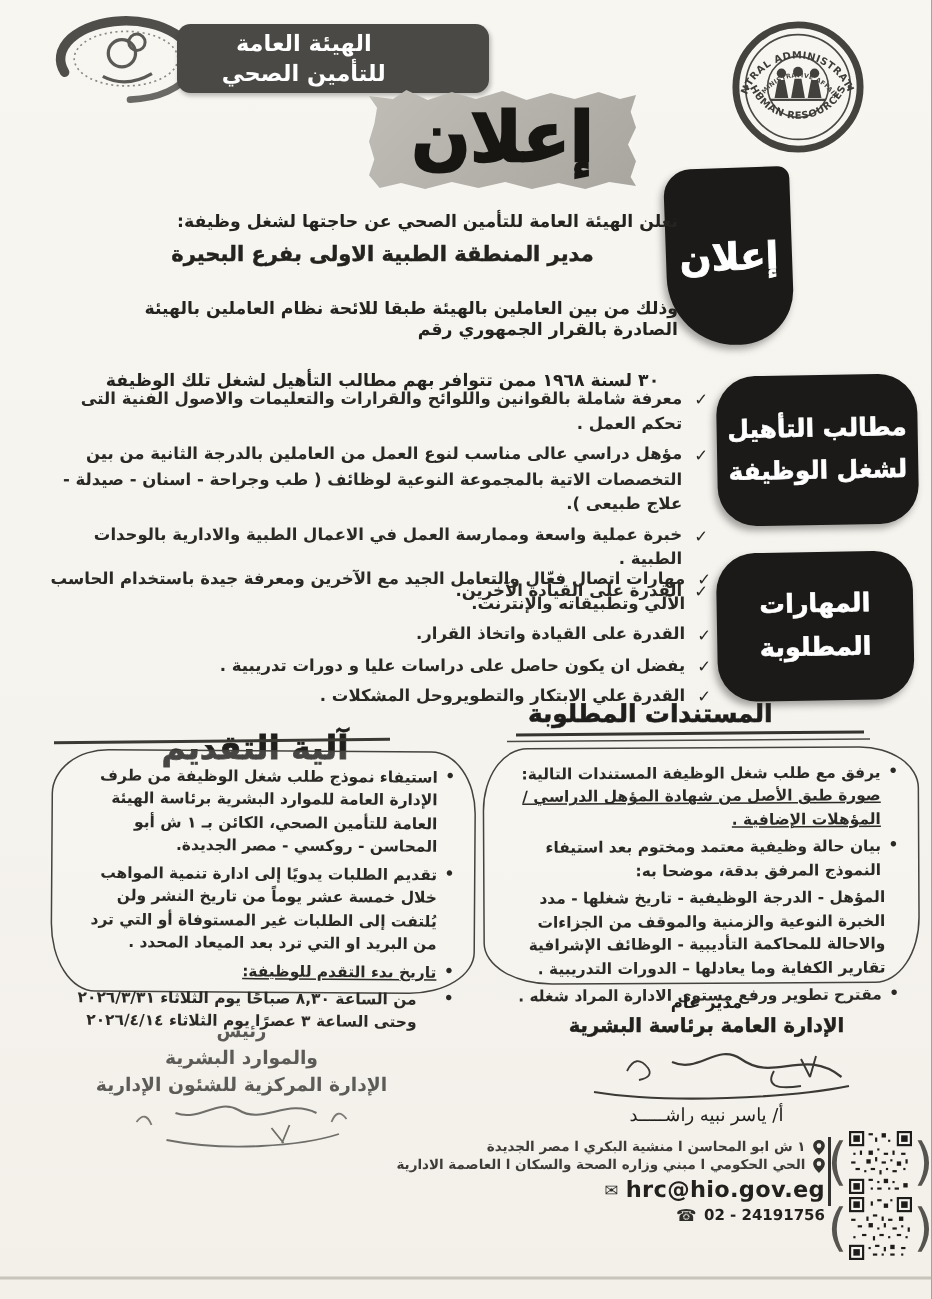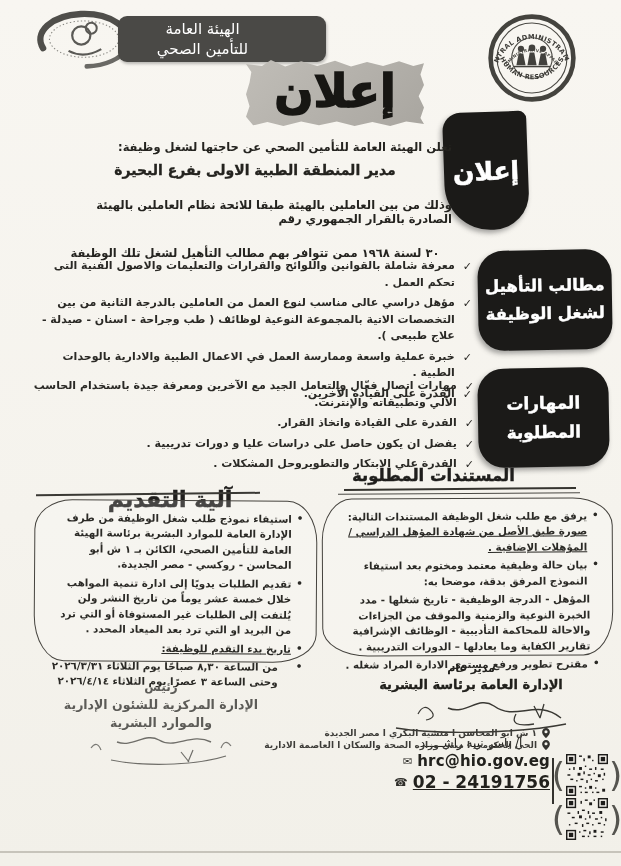--- a/index.html
+++ b/index.html
@@ -10,21 +10,21 @@
     color:#1f1e1c; direction:rtl; overflow:hidden;
   }
   .abs { position:absolute; }
 
   
   .logo-pill {
     position:absolute; left:118px; top:16px; width:208px; height:46px;
     background:#4a4946; border-radius:9px; color:#fff;
     display:flex; flex-direction:column; justify-content:center;
     text-align:center; padding-right:39px; box-sizing:border-box;
-    font-weight:normal; font-size:15px; line-height:20px;
+    font-weight:bold; font-size:15px; line-height:20px;
     box-shadow:1px 2px 3px rgba(0,0,0,.25);
   }
   .logo-emblem { position:absolute; left:34px; top:8px; }
 
   
   .stamp { position:absolute; left:486px; top:12px; width:92px; height:92px; opacity:.92; }
 
   
   .banner {
     position:absolute; left:246px; top:60px; width:178px; height:66px;
@@ -76,25 +76,25 @@
   .sig-right { left:352px; top:662px; width:238px; text-align:center; color:#21201c; }
   .sig-right .role { font-size:11px; font-weight:bold; }
   .sig-right .dept { font-size:13px; font-weight:bold; margin-top:2px; -webkit-text-stroke:.3px #21201c; }
   .sig-right .name { font-size:12px; font-weight:normal; margin-top:-6px; }
   .sig-left { left:52px; top:680px; width:218px; text-align:center; color:#5c5b57; }
   .sig-left .role { font-size:12px; font-weight:bold; }
   .sig-left .dept { font-size:12.5px; font-weight:bold; margin-top:3px; }
   .sig-left .name { font-size:11px; font-weight:bold; margin-top:-4px; color:#6b6a66; }
 
   
-  .contact { left:250px; top:728px; width:300px; }
+  .contact { left:250px; top:760px; width:300px; }
   .contact-line { display:flex; gap:5px; justify-content:flex-start; align-items:center; font-size:9px; font-weight:bold; color:#3d3c38; margin-bottom:2px; }
   .contact-line.ltr { direction:ltr; justify-content:flex-end; }
   .contact-line .email-text { font-size:15px; color:#22211d; letter-spacing:.2px; }
-  .contact-line .phone-text { font-size:17px; color:#22211d;text-decoration:underline; }
+  .contact-line .phone-text { font-size:10px; color:#22211d; }
   .icon-glyph { font-size:11px; color:#2e2d29; }
   .divider-v { left:552px; top:758px; width:2px; height:46px; background:#33322e; }
   .qr-stack { left:556px; top:754px; width:62px; display:flex; flex-direction:column; gap:2px; align-items:center; }
   .qr-row { display:flex; align-items:center; gap:1px; direction:ltr; }
   .qr-paren { font-size:34px; color:#55544f; font-weight:normal; line-height:1; }
   .scan-line { left:0; bottom:13px; width:621px; height:2px; background:#c7c4bb; }
 </style>
 </head>
 <body>
 
@@ -259,22 +259,22 @@
       <path d="M195,26 C170,6 150,30 128,14 C112,3 100,24 82,16" fill="none" stroke="#3a3934" stroke-width="1.5"></path>
       <path d="M150,22 q-8,14 18,10 M168,14 l6,12 M178,12 l-4,14" fill="none" stroke="#3a3934" stroke-width="1.3"></path>
       <path d="M30,36 C80,44 160,40 200,32" fill="none" stroke="#3a3934" stroke-width="1.4"></path>
       <path d="M52,22 q6,-12 14,-2 q4,6 -6,8" fill="none" stroke="#3a3934" stroke-width="1.2"></path>
     </svg>
     <div class="name">أ/ ياسر نبيه راشـــــد</div>
   </div>
 
   <div class="sig-left abs">
     <div class="role">رئيس</div>
+    <div class="dept">والموارد البشرية</div>
     <div class="dept">الإدارة المركزية للشئون الإدارية</div>
-    <div class="dept">والموارد البشرية</div>
     <svg width="180" height="40" viewBox="0 0 180 40">
       <path d="M160,16 q-6,-8 -10,2 M20,18 q6,-8 10,2" fill="none" stroke="#7a7974" stroke-width="1.2"></path>
       <path d="M140,12 C120,2 104,20 88,10 C74,2 62,18 46,12" fill="none" stroke="#6f6e69" stroke-width="1.4"></path>
       <path d="M40,30 C80,38 130,34 155,26 M110,22 l8,10 M122,20 l-5,12" fill="none" stroke="#6f6e69" stroke-width="1.2"></path>
     </svg>
   </div>
 
   <div class="contact abs">
     <div class="contact-line">
       <svg width="8" height="10" viewBox="0 0 7 9">

